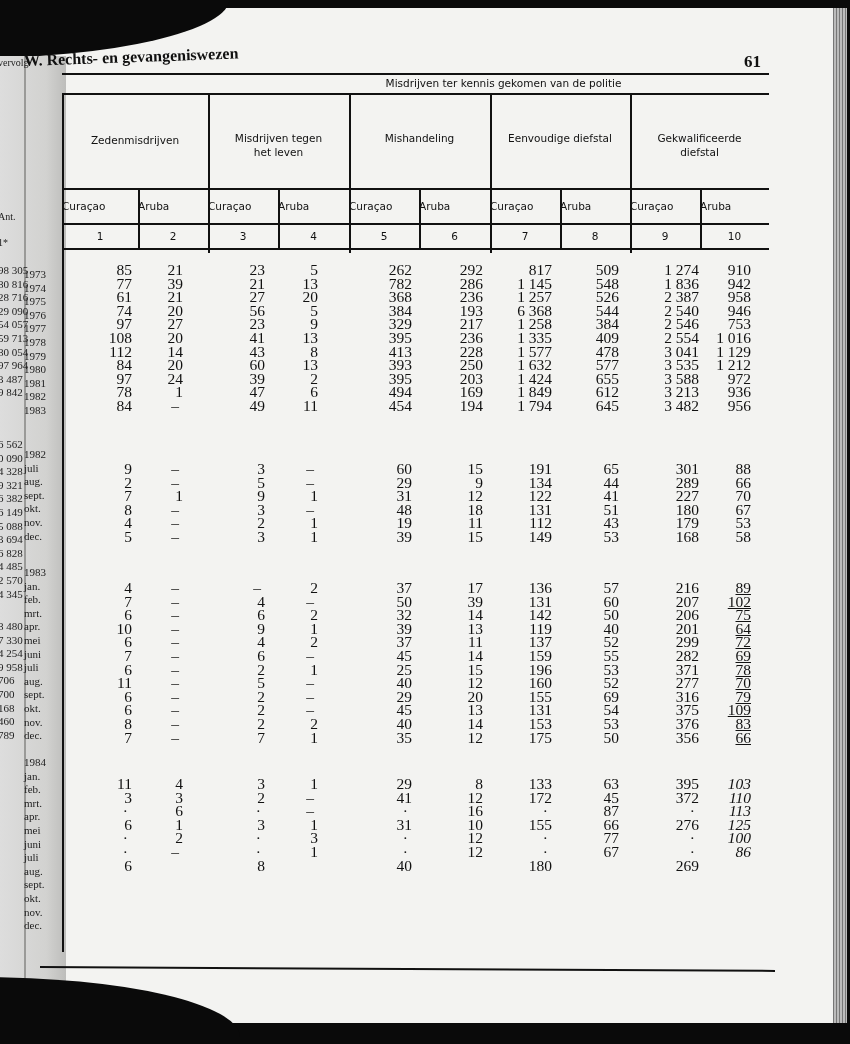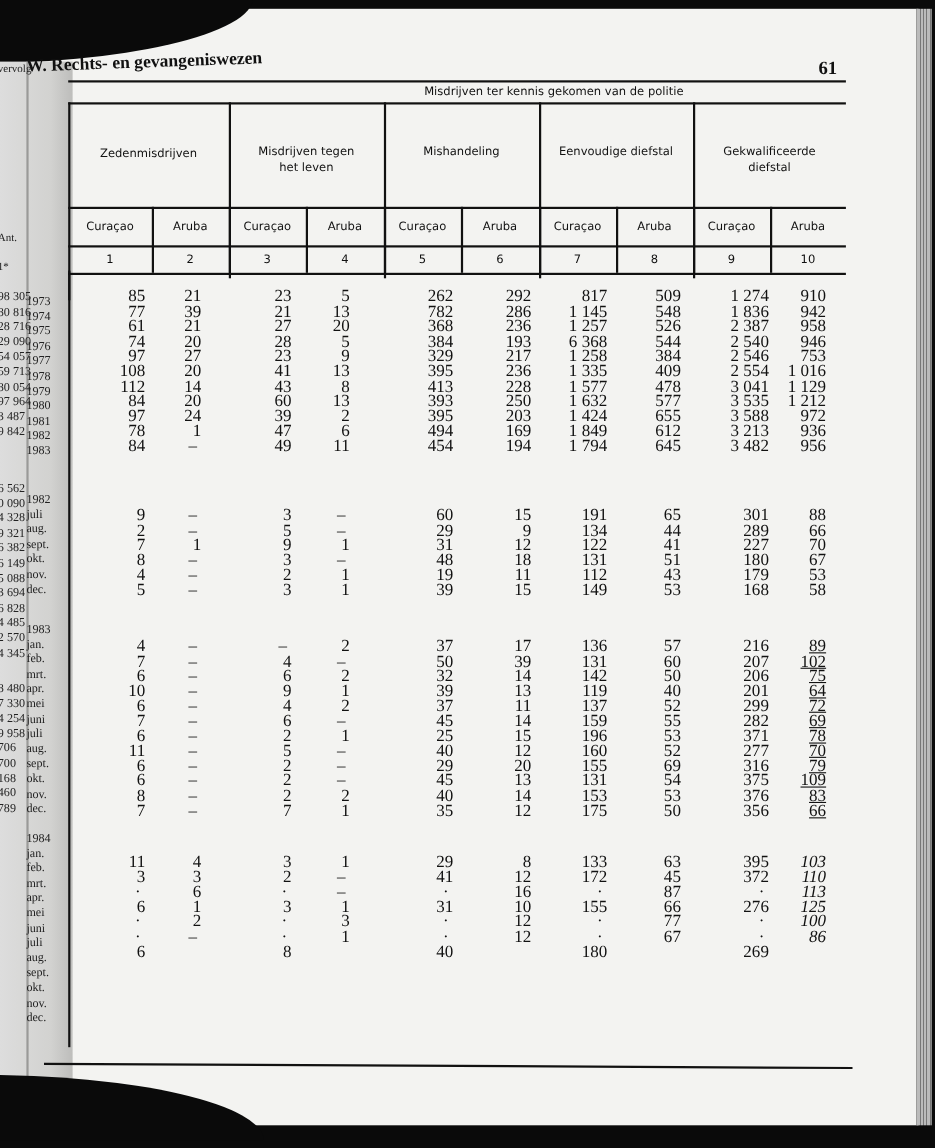--- a/index.html
+++ b/index.html
@@ -56,21 +56,21 @@
     }
     .hdr-super span { position: relative; left: 88px; }
     .vline { position: absolute; background: #111; width: 1.5px; }
     .hline { position: absolute; background: #111; height: 1.5px; }
 
     .cat-label {
       position: absolute; font-family: "DejaVu Sans", sans-serif; font-size: 10.5px; text-align: center;
       line-height: 14px;
     }
     .sub-label {
-      position: absolute; font-family: "DejaVu Sans", sans-serif; font-size: 10.5px; text-align: center;
+      position: absolute; font-family: "DejaVu Sans", sans-serif; font-size: 10.5px; 
       line-height: 14px; top: 191px;
     }
     .col-num {
       position: absolute; font-family: "DejaVu Sans", sans-serif; font-size: 10.5px; text-align: center;
       top: 222px;
     }
 
     .data-area { position: absolute; left: 62px; top: 255px; width: 707px; }
     .col {
       position: absolute; top: 0;
@@ -240,21 +240,21 @@
       <div class="col-num" style="left: 560px; width: 70px;">8</div>
       <div class="col-num" style="left: 630px; width: 70px;">9</div>
       <div class="col-num" style="left: 700px; width: 69px;">10</div>
     </div>
 
   <div class="vline" style="left:62px;top:238px;height:706px;"></div>
 
   <div class="data-area" id="data-area">
       <div class="col" style="top: 0px; right: 637px;"><span class="cell">85</span><span class="cell">77</span><span class="cell">61</span><span class="cell">74</span><span class="cell">97</span><span class="cell">108</span><span class="cell">112</span><span class="cell">84</span><span class="cell">97</span><span class="cell">78</span><span class="cell">84</span></div>
       <div class="col" style="top: 0px; right: 586px;"><span class="cell">21</span><span class="cell">39</span><span class="cell">21</span><span class="cell">20</span><span class="cell">27</span><span class="cell">20</span><span class="cell">14</span><span class="cell">20</span><span class="cell">24</span><span class="cell">1</span><span class="cell" style="padding-right: 4px;">–</span></div>
-      <div class="col" style="top: 0px; right: 504px;"><span class="cell">23</span><span class="cell">21</span><span class="cell">27</span><span class="cell">28</span><span class="cell">23</span><span class="cell">41</span><span class="cell">43</span><span class="cell">60</span><span class="cell">39</span><span class="cell">47</span><span class="cell">49</span></div>
+      <div class="col" style="top: 0px; right: 504px;"><span class="cell">23</span><span class="cell">21</span><span class="cell">27</span><span class="cell">56</span><span class="cell">23</span><span class="cell">41</span><span class="cell">43</span><span class="cell">60</span><span class="cell">39</span><span class="cell">47</span><span class="cell">49</span></div>
       <div class="col" style="top: 0px; right: 451px;"><span class="cell">5</span><span class="cell">13</span><span class="cell">20</span><span class="cell">5</span><span class="cell">9</span><span class="cell">13</span><span class="cell">8</span><span class="cell">13</span><span class="cell">2</span><span class="cell">6</span><span class="cell">11</span></div>
       <div class="col" style="top: 0px; right: 357px;"><span class="cell">262</span><span class="cell">782</span><span class="cell">368</span><span class="cell">384</span><span class="cell">329</span><span class="cell">395</span><span class="cell">413</span><span class="cell">393</span><span class="cell">395</span><span class="cell">494</span><span class="cell">454</span></div>
       <div class="col" style="top: 0px; right: 286px;"><span class="cell">292</span><span class="cell">286</span><span class="cell">236</span><span class="cell">193</span><span class="cell">217</span><span class="cell">236</span><span class="cell">228</span><span class="cell">250</span><span class="cell">203</span><span class="cell">169</span><span class="cell">194</span></div>
       <div class="col" style="top: 0px; right: 217px;"><span class="cell">817</span><span class="cell">1 145</span><span class="cell">1 257</span><span class="cell">6 368</span><span class="cell">1 258</span><span class="cell">1 335</span><span class="cell">1 577</span><span class="cell">1 632</span><span class="cell">1 424</span><span class="cell">1 849</span><span class="cell">1 794</span></div>
       <div class="col" style="top: 0px; right: 150px;"><span class="cell">509</span><span class="cell">548</span><span class="cell">526</span><span class="cell">544</span><span class="cell">384</span><span class="cell">409</span><span class="cell">478</span><span class="cell">577</span><span class="cell">655</span><span class="cell">612</span><span class="cell">645</span></div>
       <div class="col" style="top: 0px; right: 70px;"><span class="cell">1 274</span><span class="cell">1 836</span><span class="cell">2 387</span><span class="cell">2 540</span><span class="cell">2 546</span><span class="cell">2 554</span><span class="cell">3 041</span><span class="cell">3 535</span><span class="cell">3 588</span><span class="cell">3 213</span><span class="cell">3 482</span></div>
       <div class="col" style="top: 0px; right: 18px;"><span class="cell">910</span><span class="cell">942</span><span class="cell">958</span><span class="cell">946</span><span class="cell">753</span><span class="cell">1 016</span><span class="cell">1 129</span><span class="cell">1 212</span><span class="cell">972</span><span class="cell">936</span><span class="cell">956</span></div>
       <div class="col" style="top: 199px; right: 637px;"><span class="cell">9</span><span class="cell">2</span><span class="cell">7</span><span class="cell">8</span><span class="cell">4</span><span class="cell">5</span></div>
       <div class="col" style="top: 199px; right: 586px;"><span class="cell" style="padding-right: 4px;">–</span><span class="cell" style="padding-right: 4px;">–</span><span class="cell">1</span><span class="cell" style="padding-right: 4px;">–</span><span class="cell" style="padding-right: 4px;">–</span><span class="cell" style="padding-right: 4px;">–</span></div>
       <div class="col" style="top: 199px; right: 504px;"><span class="cell">3</span><span class="cell">5</span><span class="cell">9</span><span class="cell">3</span><span class="cell">2</span><span class="cell">3</span></div>

